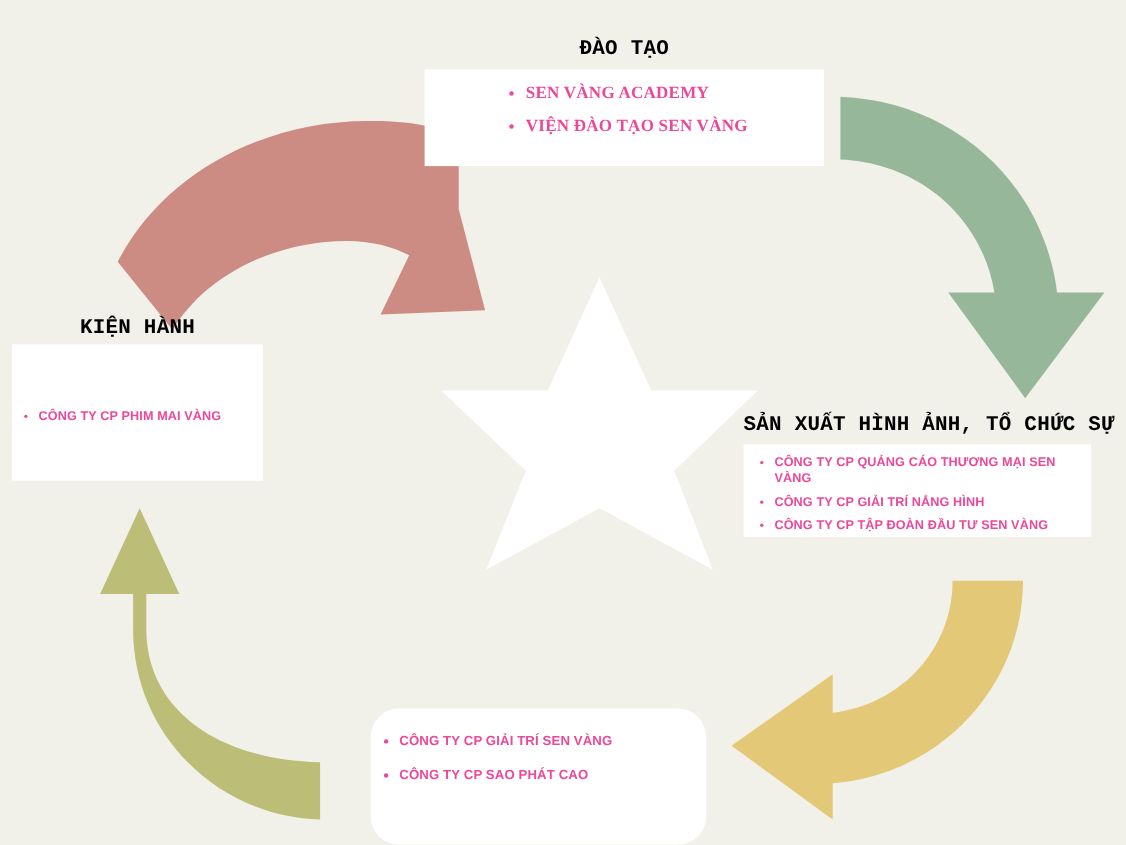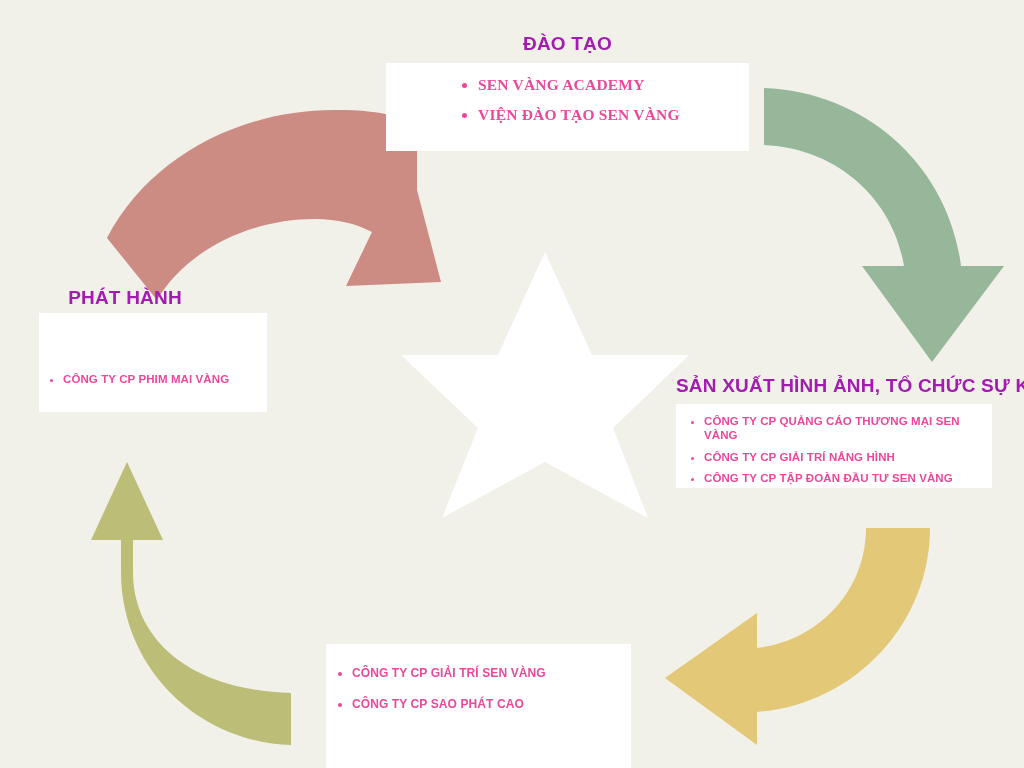--- a/index.html
+++ b/index.html
@@ -27,23 +27,23 @@
     width: 1024px;
     height: 768px;
   }
   .card {
     position: absolute;
     background: #ffffff;
     box-sizing: border-box;
   }
   .card-heading {
     position: absolute;
-    font-family: Liberation Sans, sans-serif;
+    font-family: Liberation Mono, monospace;
     font-weight: bold;
-    color: #a21caf;
+    color: #000000;
     font-size: 19px;
     letter-spacing: .2px;
     white-space: nowrap;
   }
   .card ul {
     list-style: disc;
     margin: 0;
     padding: 0 0 0 26px;
   }
   .card li {
@@ -90,42 +90,42 @@
     letter-spacing: .1px;
   }
 
   
   #heading-bottom {
     left: 337px; top: 611px;
     width: 305px;
     text-align: center;
   }
   #card-bottom {
-    left: 326px; top: 644px;
+    left: 337px; top: 644px;
     width: 305px; height: 124px;
     padding: 22px 0 0 0;
+    border-radius: 26px;
   }
   #card-bottom ul { padding-left: 26px; }
   #card-bottom li {
     font-size: 12px;
     margin-bottom: 16px;
     letter-spacing: .1px;
   }
 
   
   #heading-left {
     left: 11px; top: 287px;
     width: 228px;
     text-align: center;
   }
   #card-left {
     left: 11px; top: 313px;
-    width: 228px; height: 99px;
+    width: 228px; height: 124px;
     padding: 59px 2px 0 0;
-    margin-left: 28px;
   }
   #card-left ul { padding-left: 24px; }
   #card-left li {
     font-size: 11.5px;
     letter-spacing: .1px;
   }
 </style>
 </head>
 <body>
 
@@ -195,20 +195,20 @@
     </ul>
   </div>
 
   <div class="card" id="card-bottom">
     <ul>
       <li>CÔNG TY CP GIẢI TRÍ SEN VÀNG</li>
       <li>CÔNG TY CP SAO PHÁT CAO</li>
     </ul>
   </div>
 
-  <div class="card-heading" id="heading-left">PHÁT HÀNH</div>
+  <div class="card-heading" id="heading-left">KIỆN HÀNH</div>
   <div class="card" id="card-left">
     <ul>
       <li>CÔNG TY CP PHIM MAI VÀNG</li>
     </ul>
   </div>
 
 </div>
 
 </body></html>

